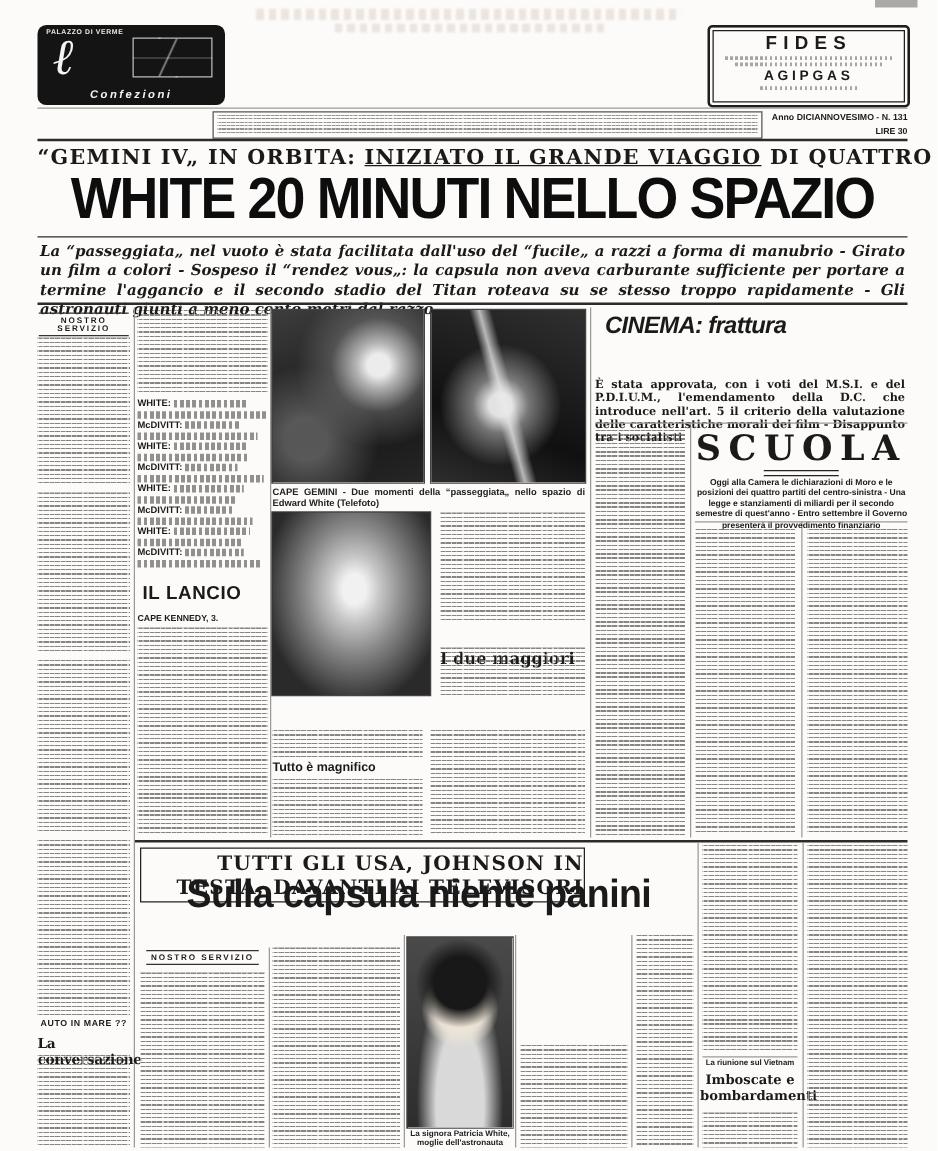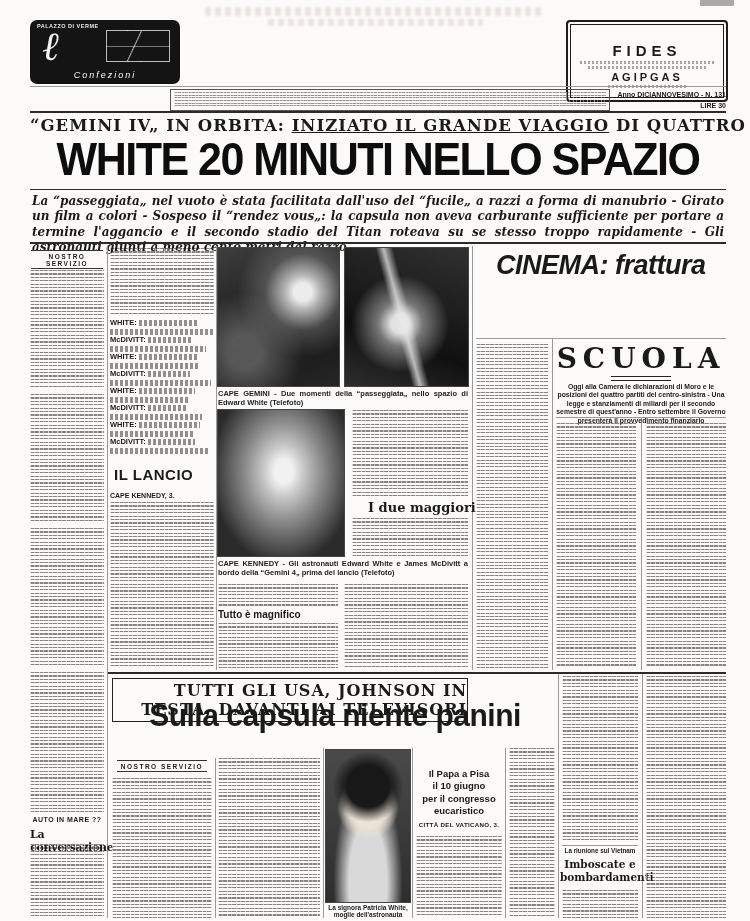--- a/index.html
+++ b/index.html
@@ -25,25 +25,25 @@
       background-image:repeating-linear-gradient(90deg, rgba(30,30,30,.6) 0 3px, rgba(30,30,30,0) 3px 5px);}
   
   .logo-box{position:absolute;left:30px;top:20px;width:150px;height:64px;background:#141414;border-radius:7px;}
   .logo-top{position:absolute;left:7px;top:3px;font-size:5.5px;color:#e8e8e8;letter-spacing:.5px;font-weight:bold;}
   .logo-glyph{position:absolute;left:12px;top:6px;font-family:"DejaVu Serif",serif;font-style:italic;
       font-size:40px;color:#f4f4f4;line-height:1;}
   .logo-art{position:absolute;right:10px;top:10px;width:62px;height:30px;border:1px solid rgba(244,244,244,.75);
       background:linear-gradient(115deg, transparent 44%, rgba(244,244,244,.7) 45%, transparent 47%),
                  linear-gradient(0deg, transparent 46%, rgba(244,244,244,.55) 48%, transparent 50%);}
   .logo-bottom{position:absolute;left:0;right:0;bottom:4px;text-align:center;font-size:9px;color:#f4f4f4;
-      letter-spacing:2px;font-style:italic;font-weight:normal;}
+      letter-spacing:2px;font-style:italic;font-weight:bold;}
   .masthead-title{position:absolute;left:182px;top:22px;width:378px;text-align:center;
       font-family:"DejaVu Serif",serif;font-weight:bold;font-size:50px;letter-spacing:-1px;color:#111;}
   .ad-box{position:absolute;left:566px;top:20px;width:158px;height:58px;border:2px solid #1d1d1d;border-radius:4px;
-      box-shadow:inset 0 0 0 2px #fcfbf9, inset 0 0 0 3px #1d1d1d;padding-top:20px;text-align:center;}
+      box-shadow:inset 0 0 0 2px #fcfbf9, inset 0 0 0 3px #1d1d1d;padding-top:4px;text-align:center;}
   .ad-top{font-weight:bold;font-size:15px;letter-spacing:5px;}
   .ad-bottom{font-weight:bold;font-size:11px;letter-spacing:3px;margin-top:2px;}
   .ad-box .gkline{display:block;height:3px;margin:2px 12px;opacity:.7;
       background-image:repeating-linear-gradient(90deg, rgba(30,30,30,.55) 0 2px, transparent 2px 4px);}
   .date-left{position:absolute;left:30px;top:90px;width:135px;font-size:7.5px;font-weight:bold;letter-spacing:.5px;line-height:1.45;}
   .imprint-box{position:absolute;left:170px;top:89px;width:438px;height:20px;border:1px solid #555;}
   .date-right{position:absolute;left:612px;top:90px;width:114px;text-align:right;font-size:7px;font-weight:bold;line-height:1.5;}
   
   .kicker{position:absolute;left:30px;top:116px;width:696px;text-align:center;white-space:nowrap;
       font-family:"DejaVu Serif",serif;font-weight:bold;font-size:16.5px;letter-spacing:1px;}
@@ -57,22 +57,22 @@
       border-top:1px solid #333;border-bottom:1px solid #333;padding:1.5px 0;}
   .mini-kicker{position:absolute;text-align:center;font-size:7px;font-weight:bold;letter-spacing:.5px;}
   .h-conversazione{position:absolute;font-family:"DejaVu Serif",serif;font-weight:bold;font-size:11px;
       letter-spacing:-.3px;text-align:left;}
   .tline{position:relative;height:17px;font-size:7.5px;font-weight:bold;}
   .h-lancio{position:absolute;font-weight:bold;font-size:15px;letter-spacing:.5px;}
   .h-due{position:absolute;font-family:"DejaVu Serif",serif;font-weight:bold;font-size:13px;}
   .h-magnifico{position:absolute;font-weight:bold;font-size:10px;}
   .caption{position:absolute;font-size:7.5px;font-weight:bold;line-height:1.15;text-align:justify;color:#222;}
   
-  .h-cinema{position:absolute;left:496px;top:250px;width:250px;font-weight:bold;font-style:italic;
-      font-size:27px;letter-spacing:-.5px;white-space:nowrap;}
+  .h-cinema{position:absolute;left:484px;top:250px;width:250px;font-weight:bold;font-style:italic;
+      font-size:19px;letter-spacing:-.5px;white-space:nowrap;}
   .h-cinema-sub{position:absolute;left:476px;top:282px;width:250px;font-weight:bold;font-style:italic;font-size:16px;white-space:nowrap;}
   .deck{position:absolute;font-family:"DejaVu Serif",serif;font-weight:bold;font-size:9px;line-height:1.2;text-align:justify;}
   .h-scuola{position:absolute;left:556px;top:342px;width:170px;text-align:center;font-family:"DejaVu Serif",serif;
       font-weight:bold;font-size:28px;letter-spacing:6px;}
   .scuola-orn{position:absolute;left:611px;top:376px;width:60px;height:3px;border-top:1px solid #222;border-bottom:1px solid #222;}
   .scuola-deck{position:absolute;left:556px;top:383px;width:170px;text-align:center;font-size:6.8px;font-weight:bold;line-height:1.25;}
   
   .ph{position:absolute;background-color:#1d1d1d;box-shadow:0 0 0 1px #444;}
   .ph1a{background:
       radial-gradient(circle at 70% 32%, #ececec 0 7%, rgba(205,205,205,.85) 14%, rgba(120,120,120,.5) 30%, transparent 52%),
@@ -180,30 +180,30 @@
   <div class="h-lancio" style="left:114px;top:466px;">IL LANCIO</div>
   <div class="abs" style="left:110px;top:492px;width:104px;font-size:7px;font-weight:bold;">CAPE KENNEDY, 3.</div>
   <div class="gk" style="left:110px;top:502px;width:104px;height:166px;"></div>
 
   <div class="ph ph1a" style="left:218px;top:248px;width:121px;height:138px;"></div>
   <div class="ph ph1b" style="left:345px;top:248px;width:123px;height:138px;"></div>
   <div class="caption" style="left:218px;top:390px;width:250px;height:16px;">CAPE GEMINI - Due momenti della “passeggiata„ nello spazio di Edward White (Telefoto)</div>
 
   <div class="ph ph2" style="left:218px;top:410px;width:126px;height:146px;"></div>
   <div class="gk" style="left:352px;top:410px;width:116px;height:86px;"></div>
-  <div class="h-due" style="left:352px;top:500px;width:116px;margin-left:16px;">I due maggiori</div>
+  <div class="h-due" style="left:352px;top:520px;width:116px;">I due maggiori</div>
   <div class="gk" style="left:352px;top:518px;width:116px;height:38px;"></div>
-  <div class="caption" style="left:218px;top:560px;width:250px;height:18px;">CAPE KENNEDY - Gli astronauti Edward White e James McDivitt a bordo della “Gemini 4„ prima del lancio (Telefoto)</div>
 
   <div class="gk" style="left:218px;top:584px;width:120px;height:22px;"></div>
   <div class="h-magnifico" style="left:218px;top:609px;width:120px;">Tutto è magnifico</div>
   <div class="gk" style="left:218px;top:623px;width:120px;height:45px;"></div>
   <div class="gk" style="left:344px;top:584px;width:124px;height:84px;"></div>
 
   <div class="h-cinema">CINEMA: frattura</div>
+  <div class="deck" style="left:476px;top:303px;width:248px;">È stata approvata, con i voti del M.S.I. e del P.D.I.U.M., l'emendamento della D.C. che introduce nell'art. 5 il criterio della valutazione delle caratteristiche morali dei film - Disappunto tra i socialisti</div>
   <div class="hrule light" style="left:476px;top:338px;width:250px;"></div>
   <div class="gk" style="left:476px;top:344px;width:72px;height:324px;"></div>
 
   <div class="h-scuola">SCUOLA</div>
   <div class="scuola-orn"></div>
   <div class="scuola-deck">Oggi alla Camera le dichiarazioni di Moro e le posizioni dei quattro partiti del centro-sinistra - Una legge e stanziamenti di miliardi per il secondo semestre di quest'anno - Entro settembre il Governo presenterà il provvedimento finanziario</div>
   <div class="hrule light" style="left:556px;top:417px;width:170px;"></div>
   <div class="gk" style="left:556px;top:423px;width:80px;height:245px;"></div>
   <div class="gk" style="left:646px;top:423px;width:80px;height:245px;"></div>
 
@@ -219,27 +219,20 @@
   <div class="vrule" style="left:558px;top:674px;height:244px;"></div>
   <div class="vrule" style="left:642px;top:674px;height:244px;"></div>
 
   <div class="svc" style="left:117px;top:760px;width:90px;">NOSTRO SERVIZIO</div>
   <div class="gk" style="left:112px;top:778px;width:100px;height:140px;"></div>
   <div class="gk" style="left:218px;top:758px;width:102px;height:160px;"></div>
 
   <div class="ph ph3" style="left:326px;top:750px;width:84px;height:152px;"></div>
   <div class="caption" style="left:326px;top:904px;width:84px;height:14px;font-size:6.5px;text-align:center;">La signora Patricia White, moglie dell'astronauta</div>
 
-  <div class="abs" style="left:416px;top:768px;width:86px;">
-    <div class="papa-line">Il Papa a Pisa</div>
-    <div class="papa-line">il 10 giugno</div>
-    <div class="papa-line">per il congresso</div>
-    <div class="papa-line">eucaristico</div>
-    <div class="papa-date">CITTÀ DEL VATICANO, 3.</div>
-  </div>
   <div class="gk" style="left:416px;top:836px;width:86px;height:82px;"></div>
   <div class="gk" style="left:509px;top:748px;width:46px;height:170px;"></div>
 
   <div class="gk" style="left:562px;top:676px;width:76px;height:166px;"></div>
   <div class="hrule light" style="left:562px;top:845px;width:76px;"></div>
   <div class="vietnam">La riunione sul Vietnam</div>
   <div class="h-imboscate">Imboscate e bombardamenti</div>
   <div class="gk" style="left:562px;top:890px;width:76px;height:28px;"></div>
   <div class="gk" style="left:646px;top:676px;width:80px;height:242px;"></div>
 

